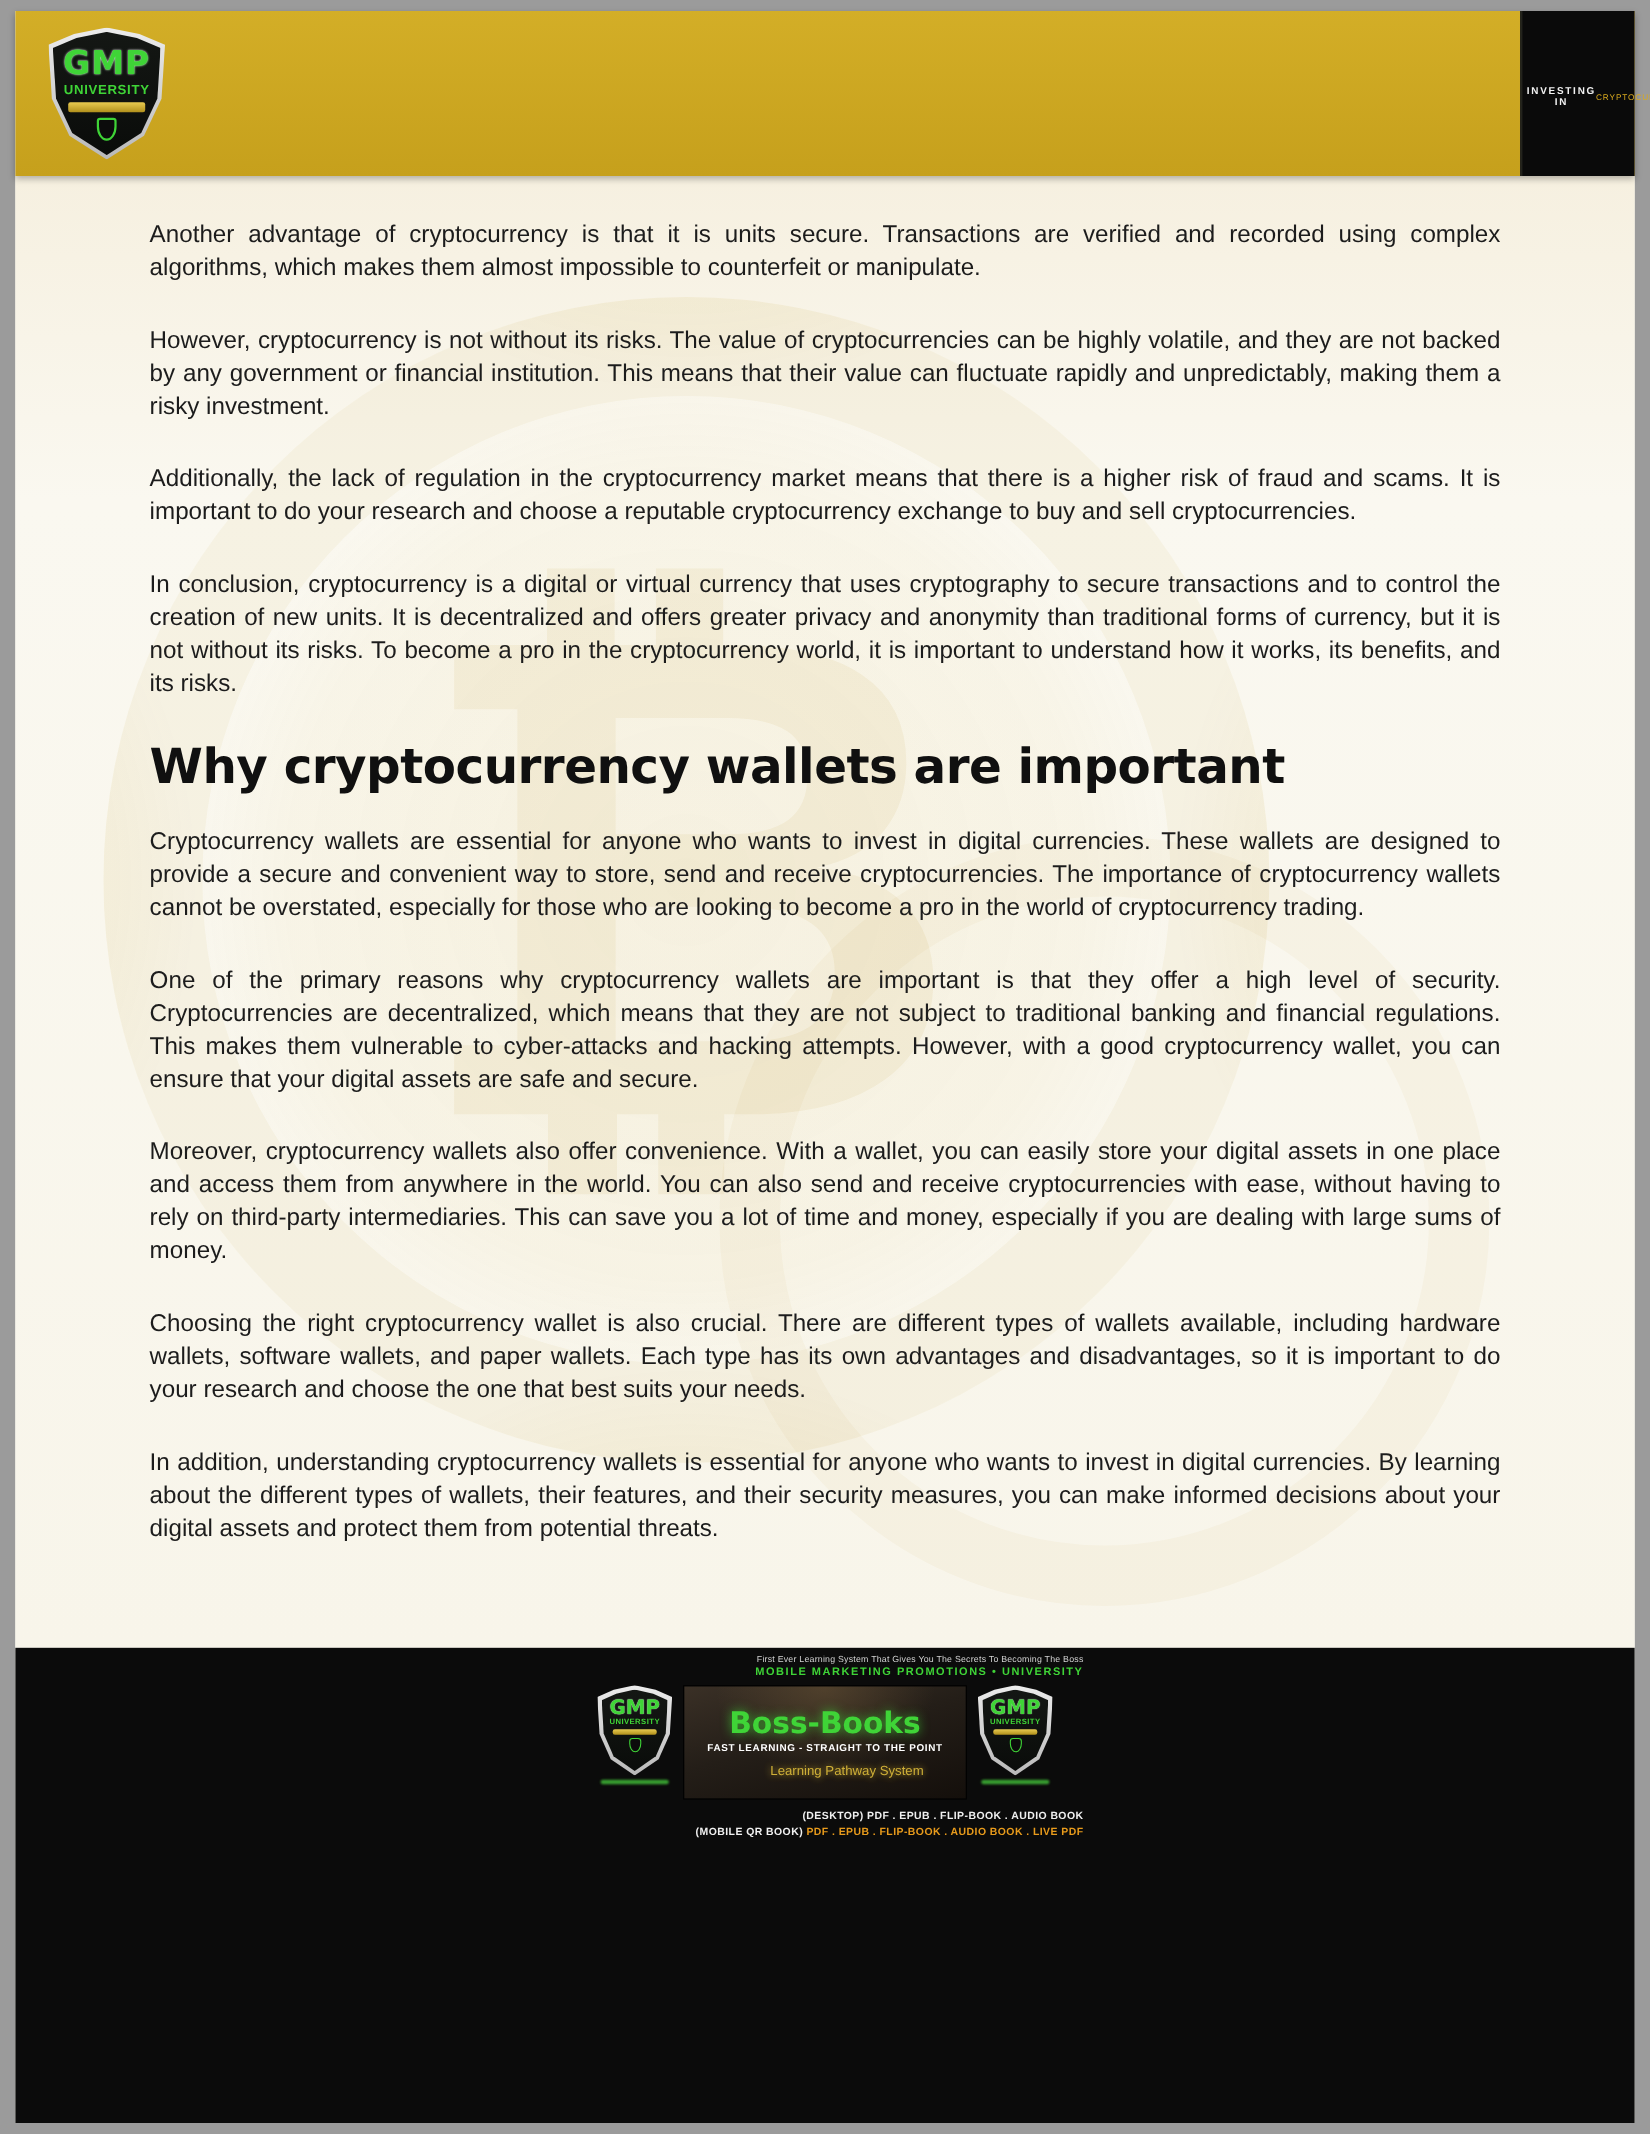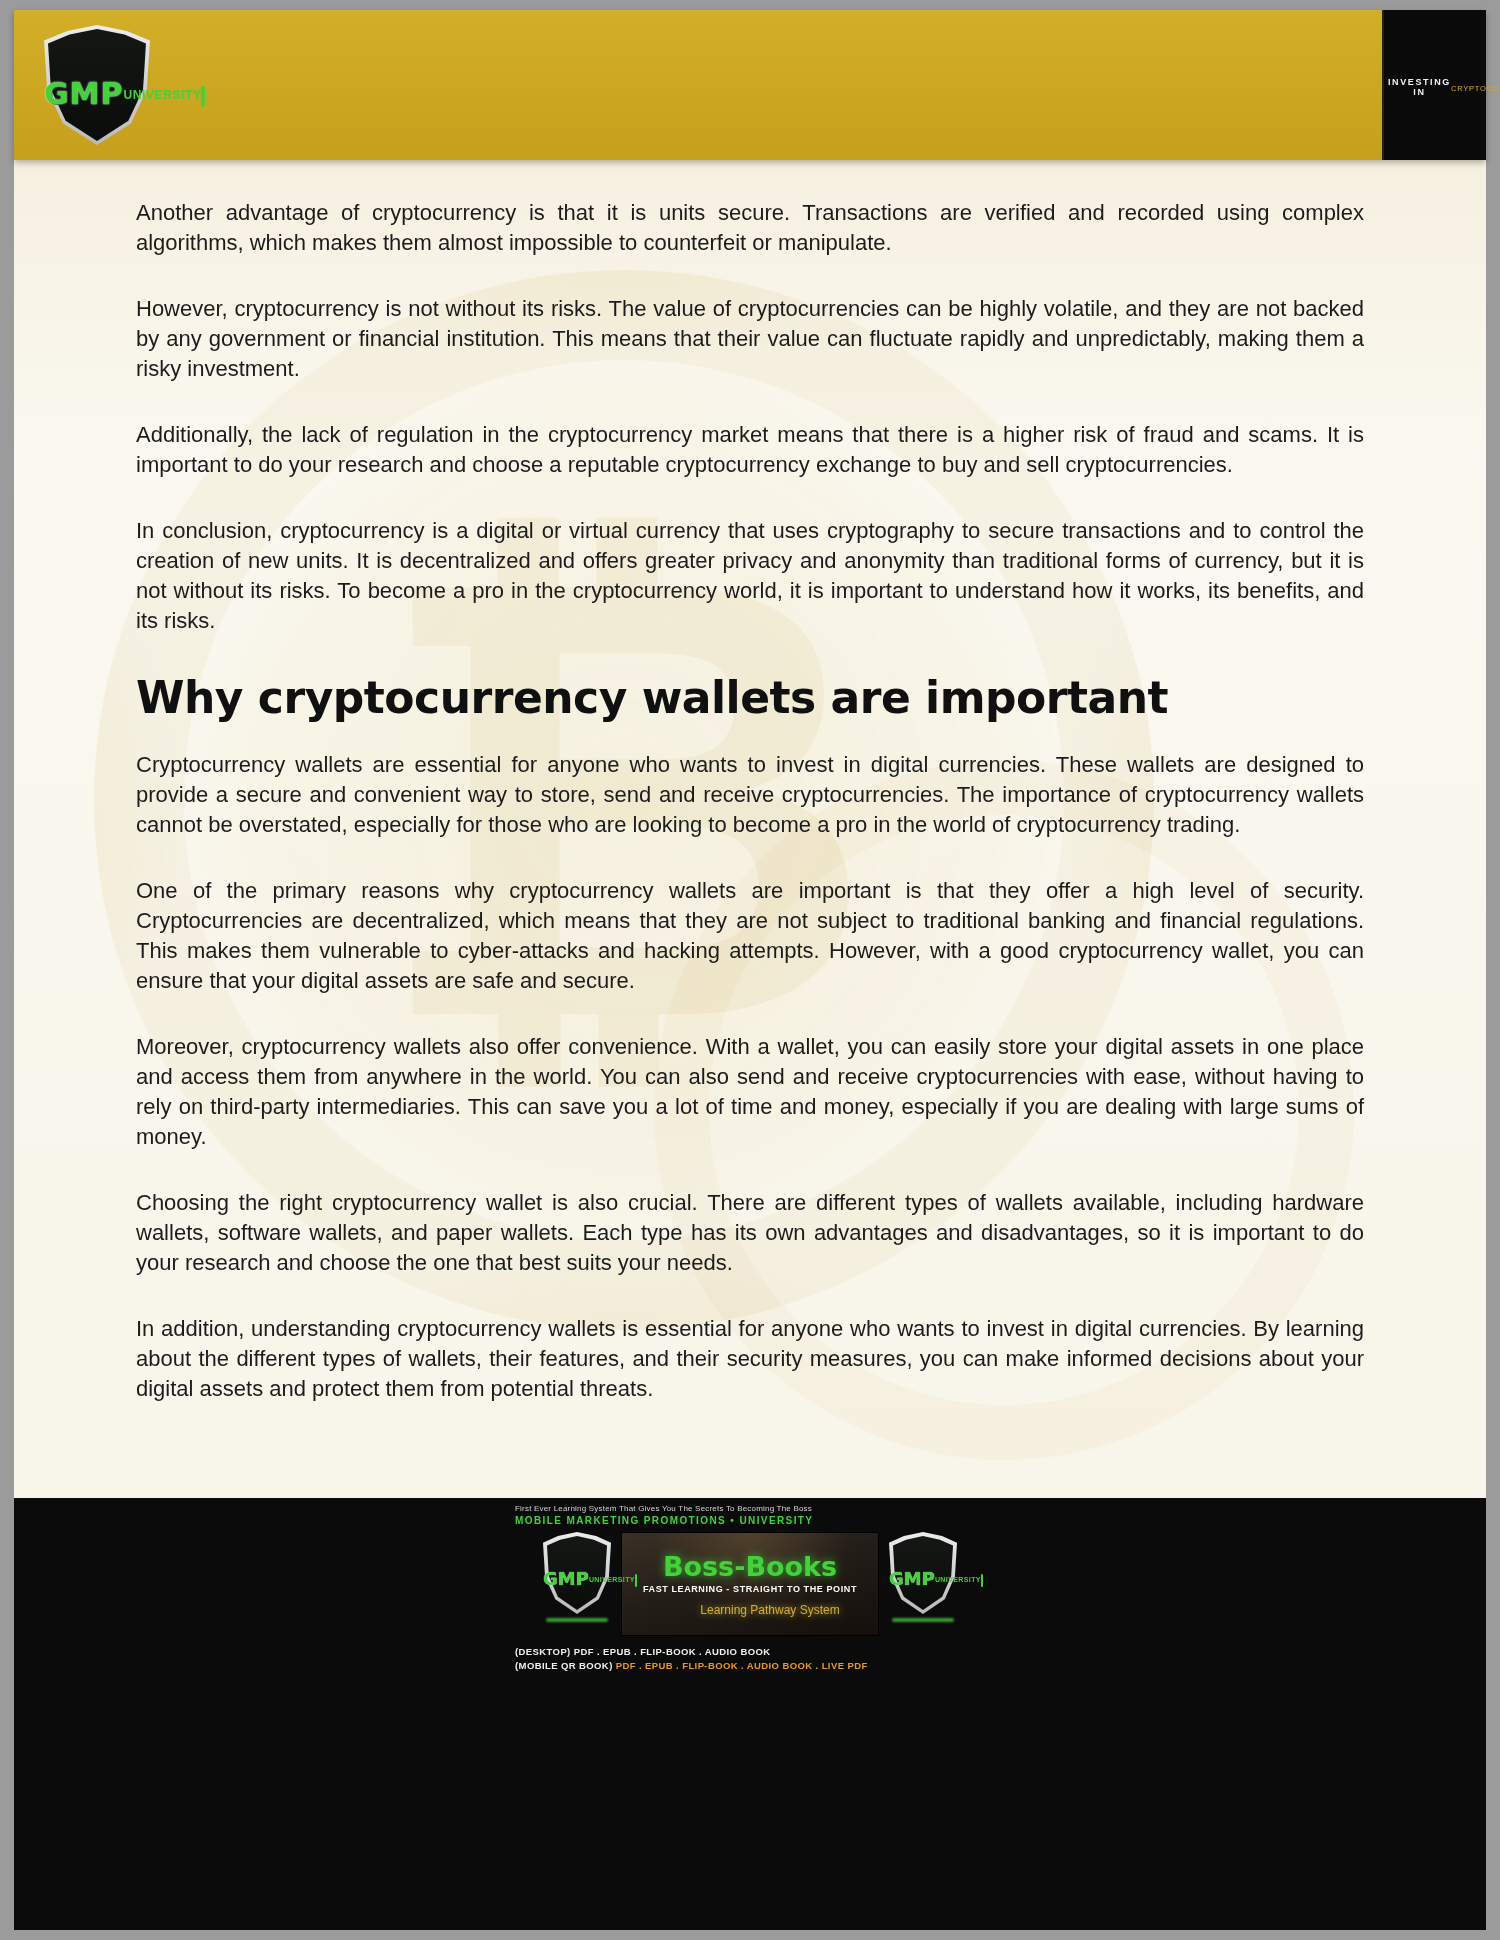--- a/index.html
+++ b/index.html
@@ -25,21 +25,21 @@
   
   .shield { position:relative; }
   .shield-bg { position:absolute; inset:0;
     clip-path:polygon(50% 0%,78% 5%,100% 13%,97% 54%,82% 82%,50% 100%,18% 82%,3% 54%,0% 13%,22% 5%);
     background:linear-gradient(180deg,#ececec,#b9b9b9);
   }
   .shield-bg::after { content:""; position:absolute; inset:4px;
     clip-path:polygon(50% 0%,78% 5%,100% 13%,97% 54%,82% 82%,50% 100%,18% 82%,3% 54%,0% 13%,22% 5%);
     background:linear-gradient(180deg,#141714 0%, #0a0c0a 100%);
   }
-  .shield-content { position:absolute; inset:0; display:flex; flex-direction:row;
+  .shield-content { position:absolute; inset:0; display:flex; flex-direction:column;
     align-items:center; z-index:1; }
   .s-big { width:106px; height:120px; position:absolute; left:30px; top:15px; }
   .s-big .shield-content { padding-top:18px; }
   .s-big .sh-acronym { font-size:30px; font-weight:800; color:#3fd437; letter-spacing:1px;
     font-family:"DejaVu Sans",sans-serif; text-shadow:0 0 2px #ffffff, 1px 1px 0 #063006; line-height:30px; }
   .s-big .sh-name { font-size:12px; font-weight:bold; color:#3fd437; letter-spacing:.6px; margin-top:1px; }
   .sh-ribbon { background:linear-gradient(180deg,#e8ca50,#b1901c); border-radius:2px; }
   .s-big .sh-ribbon { width:70px; height:9px; margin-top:5px; }
   .sh-mini { background:#0c0c0c; border:2px solid #3fd437;
     border-radius:3px 3px 50% 50% / 3px 3px 62% 62%; }
@@ -92,21 +92,21 @@
     margin-bottom:36px;
   }
   .article h1 {
     font-family:"DejaVu Sans",sans-serif; font-weight:800; color:#101010;
     font-size:44px; letter-spacing:-0.5px; line-height:52px;
     margin:10px 0 26px;
   }
 
   
   .footer { height:432px; flex:0 0 432px; background:#0b0b0b; position:relative; z-index:2; }
-  .banner { width:470px; margin:0 auto; padding-top:6px; text-align:left; }
+  .banner { width:470px; margin:0 auto; padding-top:6px; text-align:right; }
   .f-tagline { font-size:8px; color:#d2d2d2; letter-spacing:.2px; }
   .f-org { font-size:10px; color:#3fd437; font-weight:bold; letter-spacing:1.4px; margin-top:2px; }
   .f-row { display:flex; justify-content:center; align-items:flex-start; gap:10px; margin-top:6px; }
   .f-side { display:flex; flex-direction:column; align-items:center; gap:4px; }
   .s-small { width:68px; height:82px; }
   .s-small .shield-content { padding-top:12px; }
   .s-small .sh-acronym { font-size:18px; font-weight:800; color:#3fd437;
     font-family:"DejaVu Sans",sans-serif; text-shadow:0 0 1px #fff; line-height:18px; }
   .s-small .sh-name { font-size:7px; font-weight:bold; color:#3fd437; letter-spacing:.4px; }
   .s-small .sh-ribbon { width:40px; height:5px; margin-top:3px; }

